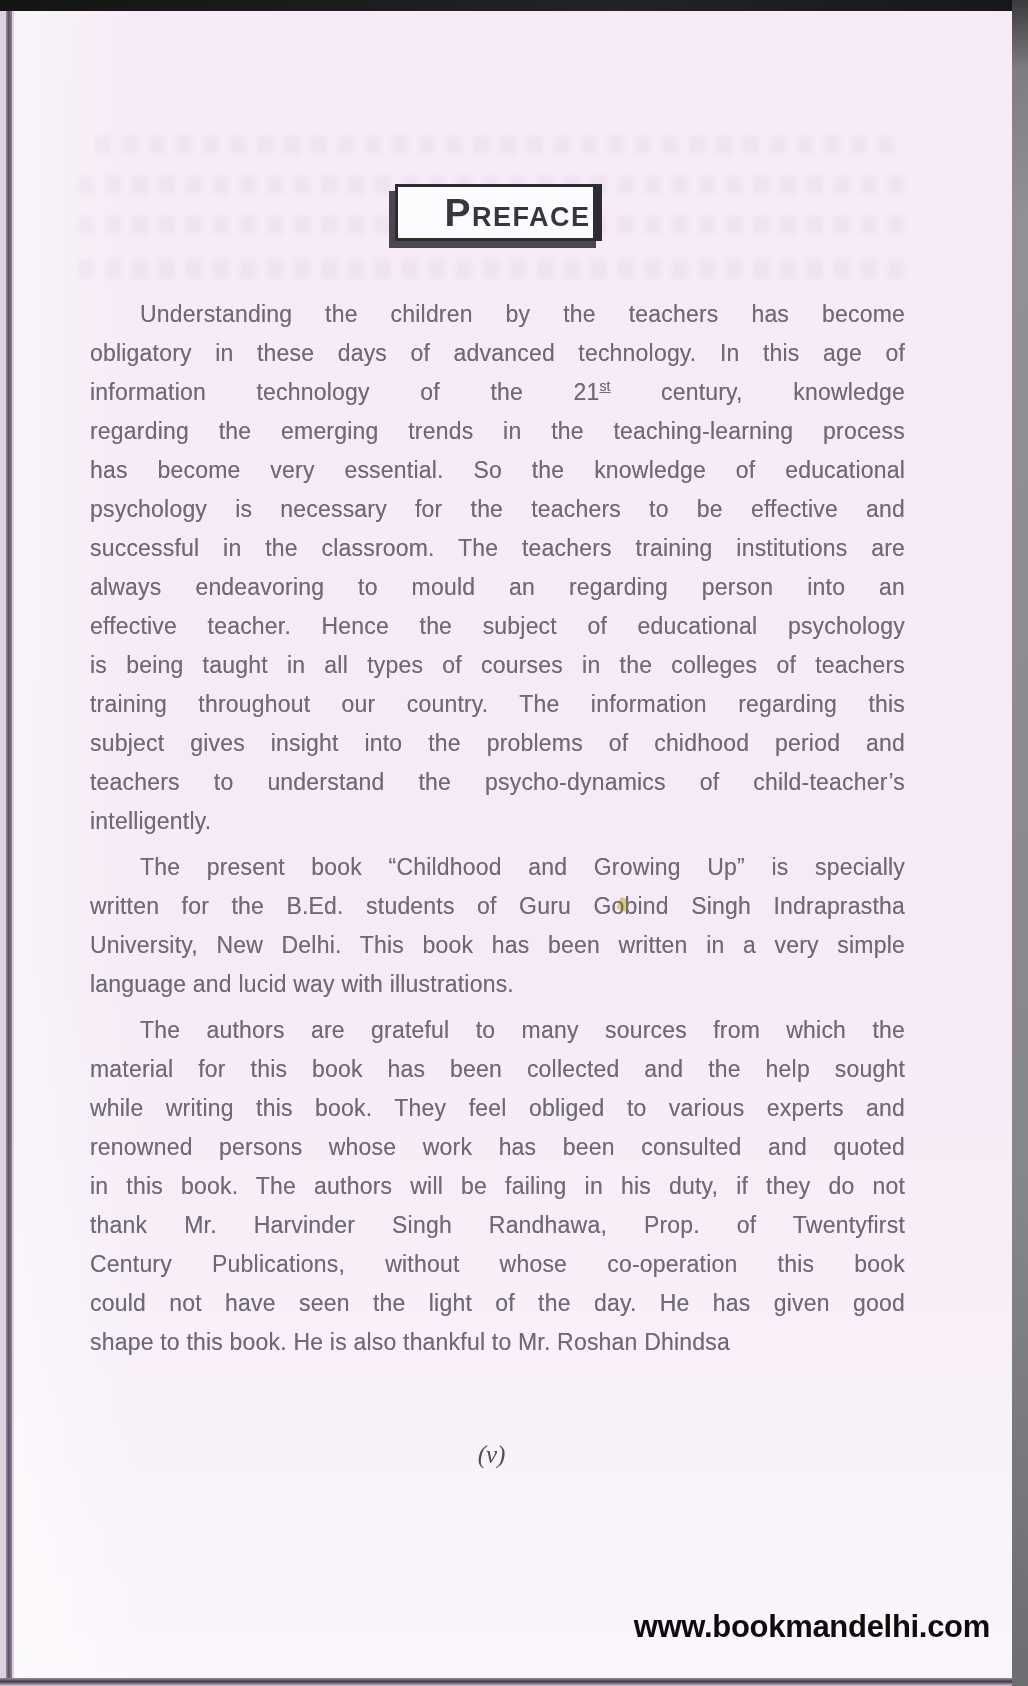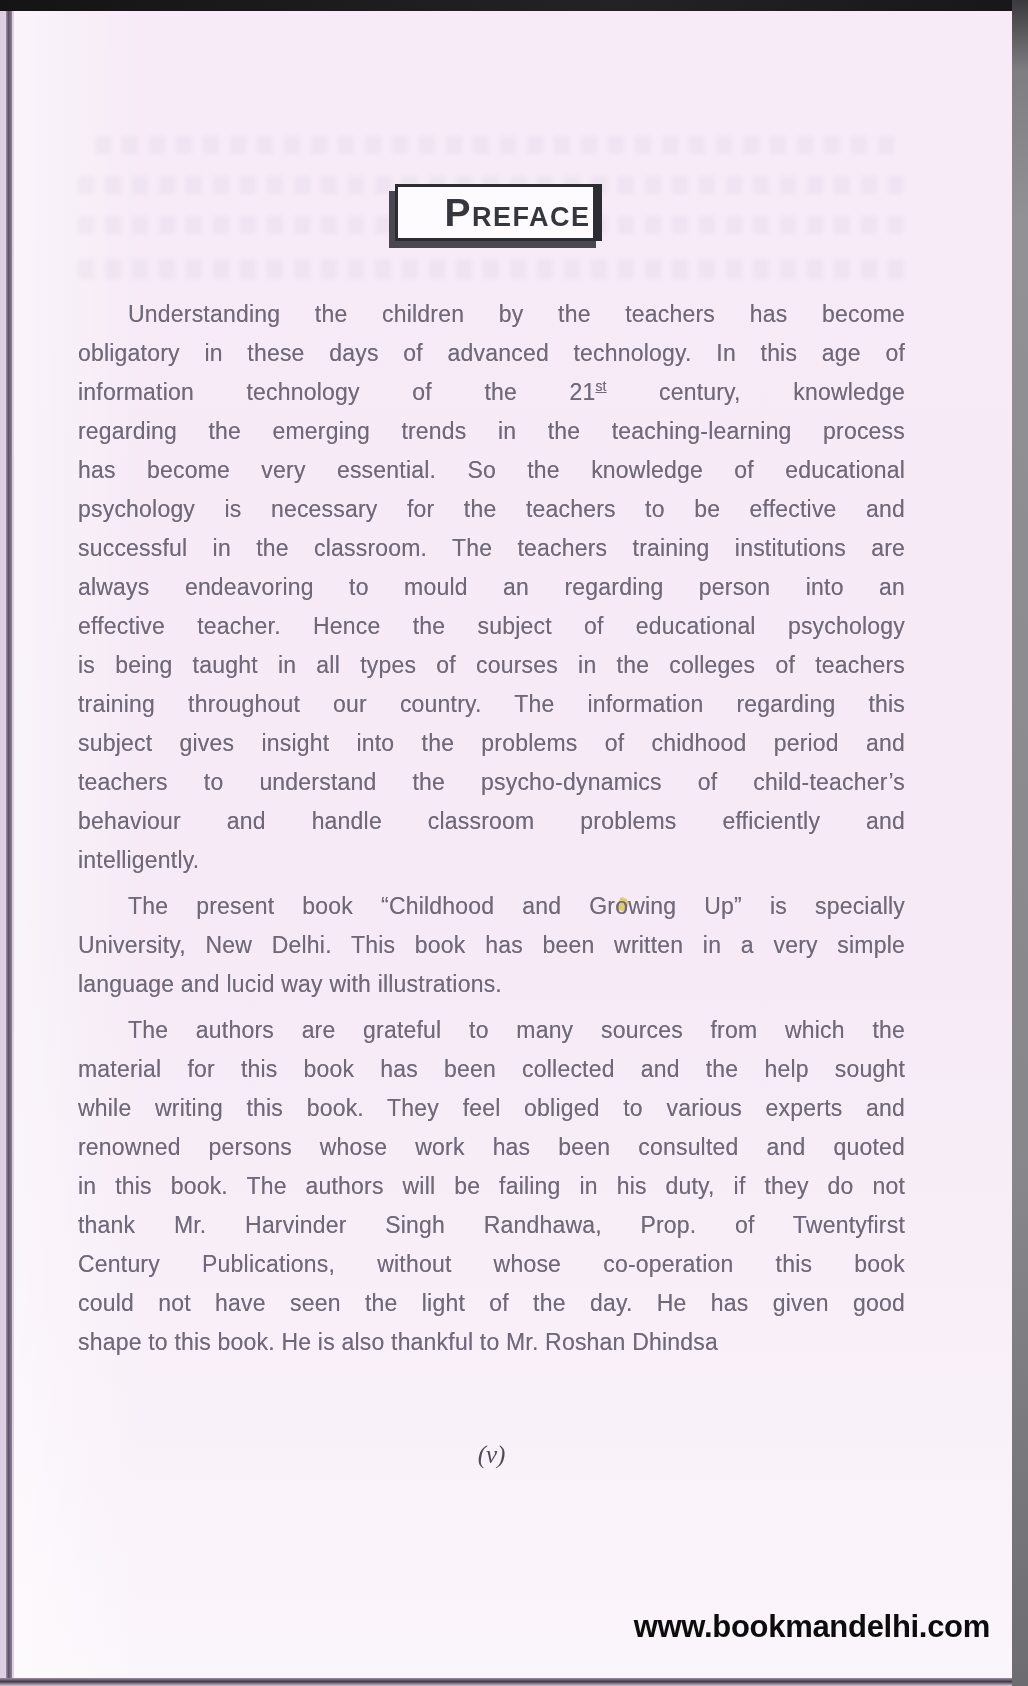--- a/index.html
+++ b/index.html
@@ -43,21 +43,21 @@
   }
   .title { font-weight:700; font-size:27px; color:#36363e; letter-spacing:1.5px; line-height:1;margin-left:44px; }
   .title::first-letter { font-size:39px; }
   
   .text-body {
     position:absolute; left:64px; top:284px; width:827px;
     font-size:23px; line-height:39px; letter-spacing:.2px; color:#6e6878;
     text-shadow:0 0 .6px rgba(110,104,120,.55); z-index:1;
   }
   .paragraph { margin:0 0 7px 0; }
-  .line { text-align:justify; text-align-last:justify; text-justify:inter-word; }
+  .line { text-align:justify; text-align-last:justify; text-justify:inter-word;margin-left:12px; }
   .line.first { text-indent:50px; }
   .line.last  { text-align-last:left; }
   .line sup { font-size:61%; vertical-align:super; line-height:0; text-decoration:underline; letter-spacing:0; }
   .page-number {
     position:absolute; left:64px; top:1430px; width:827px; text-align:center;
     font-family:"Liberation Serif", serif; font-style:italic; font-size:25px; color:#504b57;
   }
   .watermark {
     position:absolute; right:22px; top:1598px;
     font-weight:700; font-size:31px; color:#0c0c0c; letter-spacing:-.3px;text-align:right;
@@ -86,25 +86,25 @@
           <div class="line">regarding the emerging trends in the teaching-learning process</div>
           <div class="line">has become very essential. So the knowledge of educational</div>
           <div class="line">psychology is necessary for the teachers to be effective and</div>
           <div class="line">successful in the classroom. The teachers training institutions are</div>
           <div class="line">always endeavoring to mould an regarding person into an</div>
           <div class="line">effective teacher. Hence the subject of educational psychology</div>
           <div class="line">is being taught in all types of courses in the colleges of teachers</div>
           <div class="line">training throughout our country. The information regarding this</div>
           <div class="line">subject gives insight into the problems of chidhood period and</div>
           <div class="line">teachers to understand the psycho-dynamics of child-teacher’s</div>
-          <div class="line">behaviour and handle classroom problems efficiently and</div>
           <div class="line last">intelligently.</div>
         </div>
         <div class="paragraph">
           <div class="line first">The present book “Childhood and Growing Up” is specially</div>
+          <div class="line">written for the B.Ed. students of Guru Gobind Singh Indraprastha</div>
           <div class="line">University, New Delhi.  This book has been written in a very simple</div>
           <div class="line last">language and lucid way with illustrations.</div>
         </div>
         <div class="paragraph">
           <div class="line first">The authors are grateful to many sources from which the</div>
           <div class="line">material for this book has been collected and the help sought</div>
           <div class="line">while writing this book. They feel obliged to various experts and</div>
           <div class="line">renowned persons whose work has been consulted and quoted</div>
           <div class="line">in this book. The authors will be failing in his duty, if they do not</div>
           <div class="line">thank Mr. Harvinder Singh Randhawa, Prop. of Twentyfirst</div>

